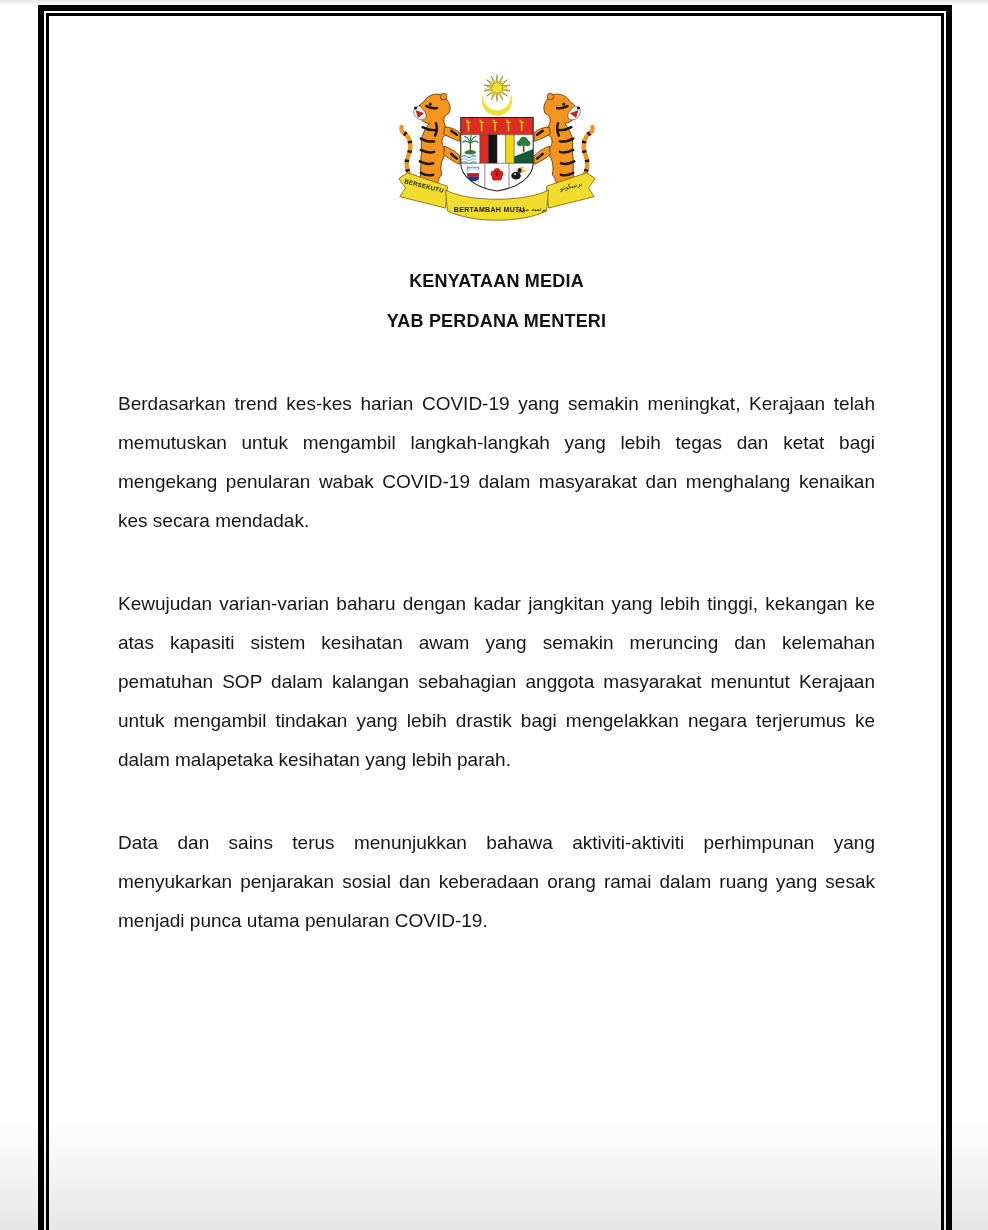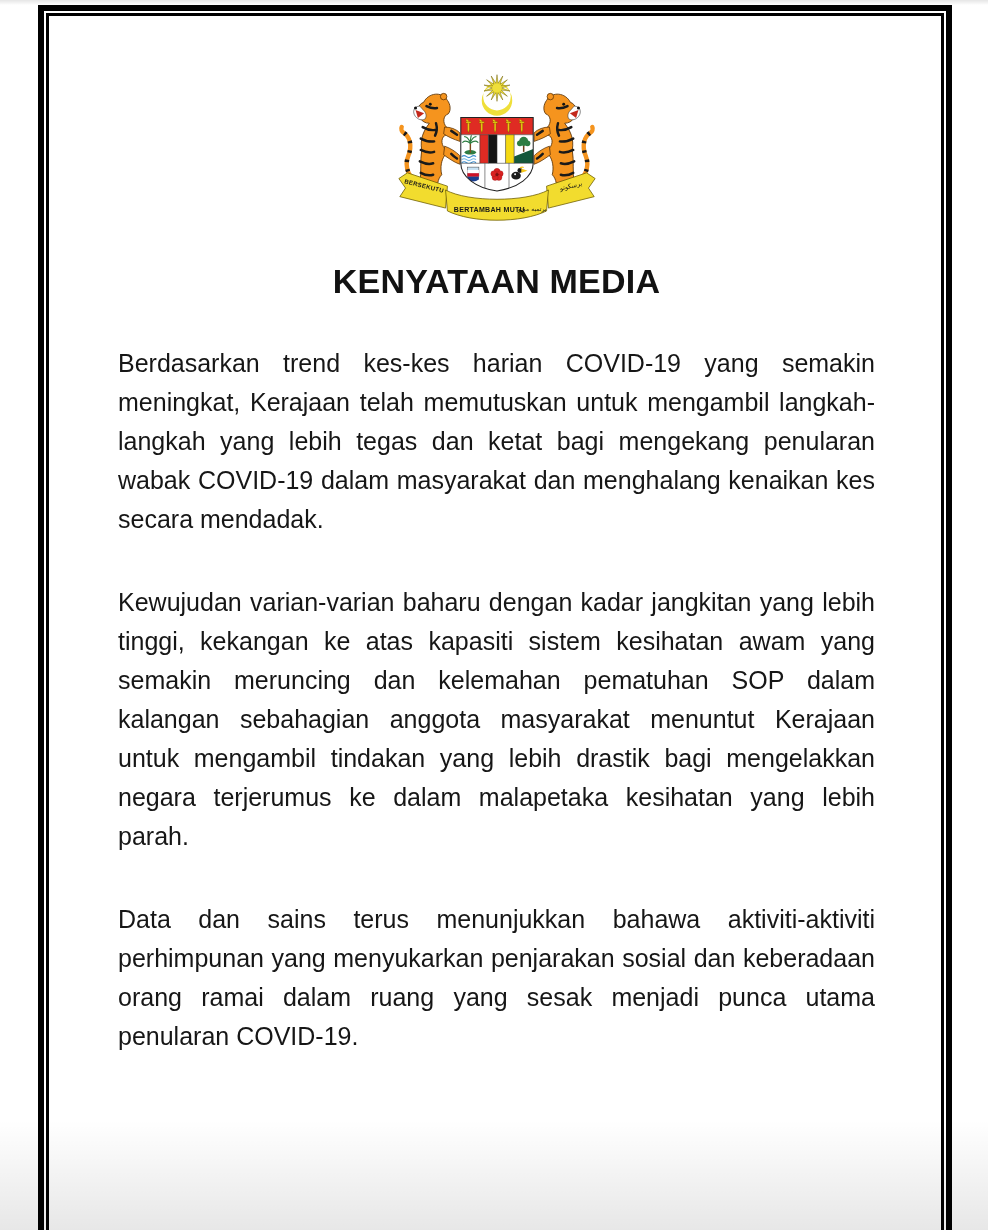--- a/index.html
+++ b/index.html
@@ -40,28 +40,28 @@
   .crest-wrap {
     margin:52px auto 0 auto;
     width:210px; height:162px;
     display:block;
   }
   .crest-wrap svg { display:block; width:210px; height:162px; overflow:visible; }
   .doc-title {
     margin-top:31px;
     text-align:center;
     font-weight:700;
-    font-size:34px;
+    font-size:18px;
     line-height:40px;
     color:#121212;
     letter-spacing:0.2px;
   }
   .body-text { margin-top:43px; }
   .body-text p {
-    font-size:25px;
+    font-size:19px;
     line-height:39px;
     color:#161616;
     text-align:justify;
     margin-bottom:44px;
   }
   .body-text p:last-child { margin-bottom:0; }
 </style>
 </head>
 <body>
 
@@ -216,20 +216,21 @@
               <text x="33" y="126" transform="rotate(14 33 126)" text-anchor="middle" font-size="6.4" font-weight="700" fill="#1a1a1a" letter-spacing="0.3">BERSEKUTU</text>
               <text x="188" y="126" transform="rotate(-14 188 126)" text-anchor="middle" font-size="6.8" fill="#1a1a1a" font-family="'DejaVu Sans',sans-serif">برسكوتو</text>
               <text x="102" y="151" text-anchor="middle" font-size="7.4" font-weight="700" fill="#1a1a1a" letter-spacing="0.3">BERTAMBAH MUTU</text>
               <text x="147" y="150.5" text-anchor="middle" font-size="6.4" fill="#1a1a1a" font-family="'DejaVu Sans',sans-serif">برتمبه موتو</text>
             </g>
           </svg>
         </figure>
 
         <header class="doc-title">
           <div>KENYATAAN MEDIA</div>
+          <div>YAB PERDANA MENTERI</div>
         </header>
 
         <section class="body-text">
           <p>Berdasarkan trend kes-kes harian COVID-19 yang semakin meningkat, Kerajaan telah memutuskan untuk mengambil langkah-langkah yang lebih tegas dan ketat bagi mengekang penularan wabak COVID-19 dalam masyarakat dan menghalang kenaikan kes secara mendadak.</p>
           <p>Kewujudan varian-varian baharu dengan kadar jangkitan yang lebih tinggi, kekangan ke atas kapasiti sistem kesihatan awam yang semakin meruncing dan kelemahan pematuhan SOP dalam kalangan sebahagian anggota masyarakat menuntut Kerajaan untuk mengambil tindakan yang lebih drastik bagi mengelakkan negara terjerumus ke dalam malapetaka kesihatan yang lebih parah.</p>
           <p>Data dan sains terus menunjukkan bahawa aktiviti-aktiviti perhimpunan yang menyukarkan penjarakan sosial dan keberadaan orang ramai dalam ruang yang sesak menjadi punca utama penularan COVID-19.</p>
         </section>
 
       </div>
     </div>

